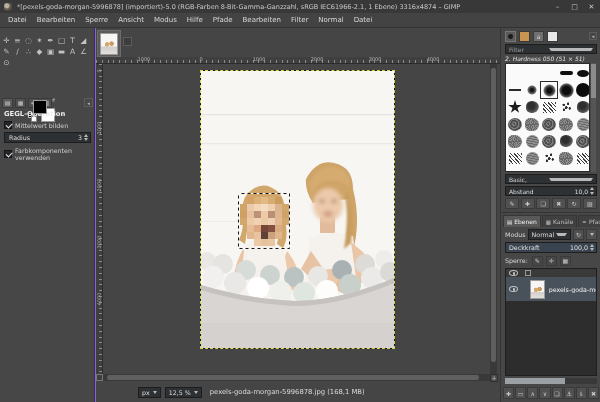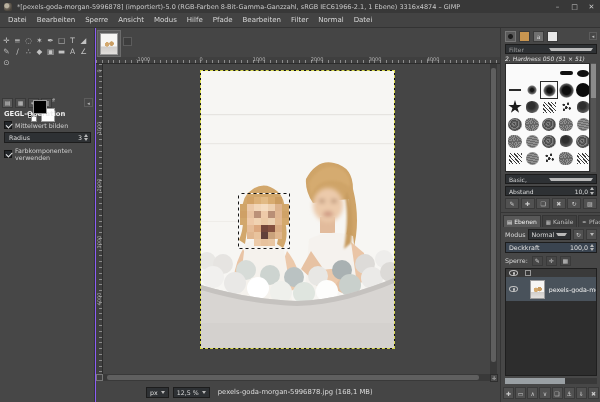--- a/index.html
+++ b/index.html
@@ -92,21 +92,21 @@
 
   #photo-wrap { left:104px; top:42px; width:195px; height:279px; background:#111;
     border:1px dashed #d8d84e; }
   #v-scroll { left:394px; top:36px; width:7px; height:310px; background:#393939; }
   #v-scroll .thumb { position:absolute; left:1px; top:4px; width:5px; height:294px; background:#5f5f5f; border-radius:2px; }
   #h-scroll { left:7px; top:346px; width:387px; height:7px; background:#393939; }
   #h-scroll .thumb { position:absolute; top:1px; left:4px; height:5px; width:372px; background:#5f5f5f; border-radius:2px; }
   #nav-button { left:394px; top:346px; width:8px; height:8px; background:#4c4c4c; border:1px solid #2e2e2e;
     font-size:5px; color:#c9c9c9; display:flex; align-items:center; justify-content:center; }
 
-  #statusbar { left:16px; top:354px; width:404px; height:20px; display:flex; align-items:center; padding-left:34px; gap:4px; }
+  #statusbar { left:8px; top:354px; width:404px; height:20px; display:flex; align-items:center; padding-left:34px; gap:4px; }
   .status-combo { height:11px; background:#2e3134; border:1px solid #1d1d1d; display:flex; align-items:center;
     gap:3px; padding:0 3px; font-size:6.3px; color:#dcdcdc; }
   #status-text { font-size:6.8px; color:#dcdcdc; margin-left:4px; white-space:nowrap; }
 
   
   #right-dock { left:500px; top:28px; width:100px; height:374px; background:#474747; border-left:1px solid #353535; }
   #brush-tabs { left:4px; top:2px; width:92px; height:12px; display:flex; gap:3px; align-items:center; }
   .dlg-tab { width:11px; height:11px; border:1px solid #3a3a3a; }
   #brushes-tab { background:radial-gradient(circle,#1c1c1c 0 2px,#5a5a5a 3px); border-color:#777; }
   #patterns-tab { background:#c89550; }

